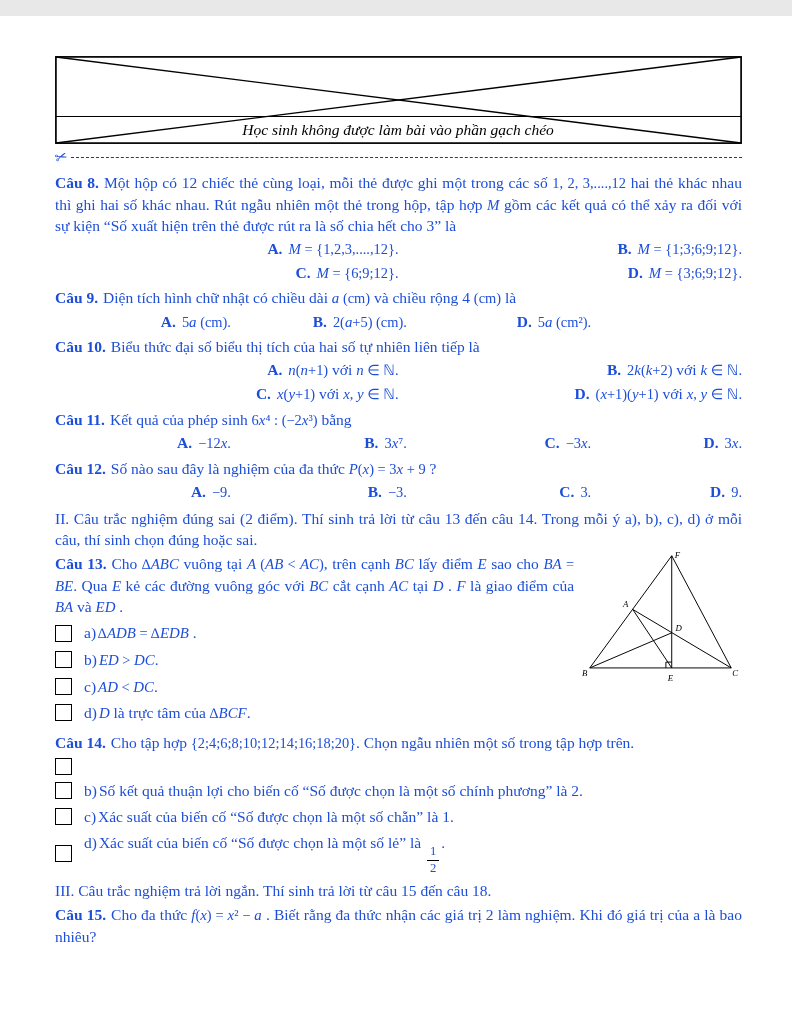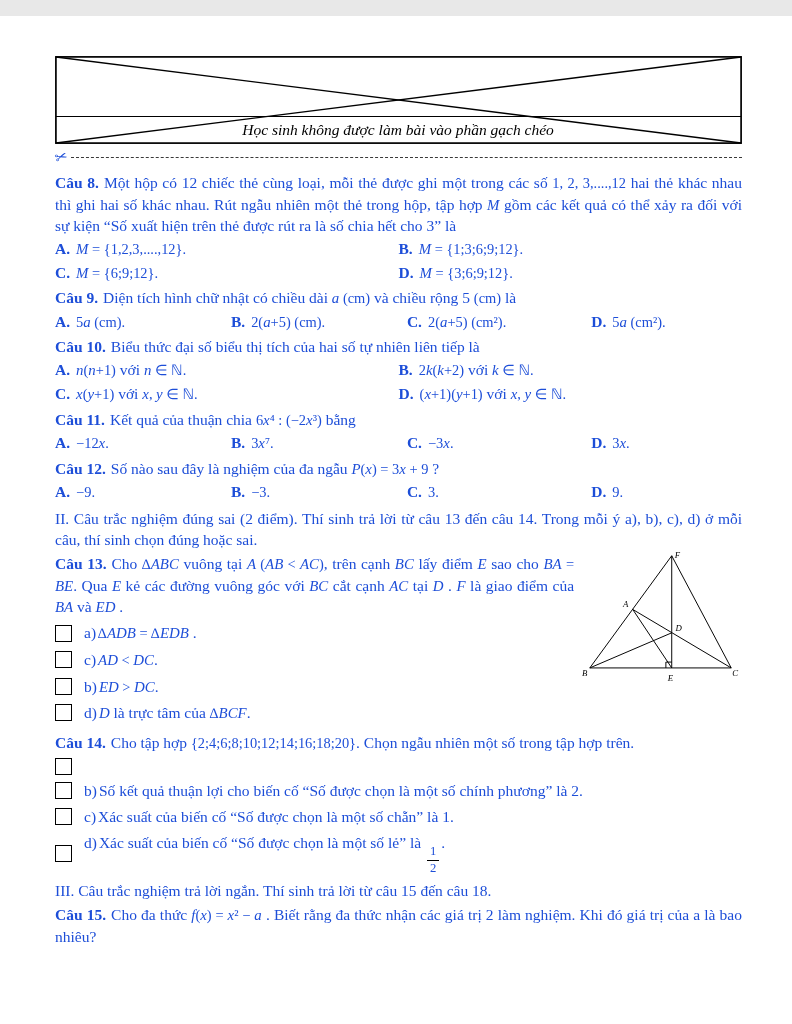--- a/index.html
+++ b/index.html
@@ -13,21 +13,21 @@
   .crossbox { display:block; }
   .cutline { display:flex; align-items:center; gap:3px; margin:6px 0 7px; }
   .scissors { display:inline-block; font-size:15px; transform:rotate(-18deg); line-height:1; }
   .dashes { flex:1; height:0; border-top:1.7px dashed #3a3a3a; }
   .qblock { margin-top:3px; }
   .qtext { text-align:justify; }
   .qlabel { margin-right:5px; font-weight:700;font-family:Liberation Serif, serif; }
   .opts { display:grid; margin:1px 0 2px; }
   .cols-2 { grid-template-columns:1fr 1fr; }
   .cols-4 { grid-template-columns:1.05fr 1.05fr 1.1fr 0.9fr; }
-  .opt { padding:1px 0; }
+  .opt { padding:1px 0;text-align:right; }
   .opt-label { font-weight:700; margin-right:6px; }
   .seg-m { font-style:italic; font-size:0.96em; }
   .seg-s { font-size:0.93em; }
   .seg-b { font-weight:400; }
   .sec { margin-top:4px; text-align:justify; }
   .tf-item { display:flex; align-items:center; gap:12px; margin:5px 0;text-align:right; }
   .checkbox { width:15px; height:15px; border:1.4px solid #000; background:#fff; flex:0 0 auto; }
   .tf-label { margin-right:2px; }
   .geo { float:right; width:158px; margin:-6px 2px 2px 8px; }
   .clear { clear:both; }
@@ -58,51 +58,50 @@
     <p class="qtext"><span class="qlabel">Câu 8.</span><span><span class="seg-t">Một hộp có 12 chiếc thẻ cùng loại, mỗi thẻ được ghi một trong các số </span><span class="seg-s">1, 2, 3,....,12</span><span class="seg-t"> hai thẻ khác nhau thì ghi hai số khác nhau. Rút ngẫu nhiên một thẻ trong hộp, tập hợp </span><span class="seg-m">M</span><span class="seg-t"> gồm các kết quả có thể xảy ra đối với sự kiện “Số xuất hiện trên thẻ được rút ra là số chia hết cho 3” là</span></span></p>
     <div class="opts cols-2">
       <div class="opt"><span class="opt-label">A.</span><span><span class="seg-m">M</span><span class="seg-s"> = {1,2,3,....,12}.</span></span></div>
       <div class="opt"><span class="opt-label">B.</span><span><span class="seg-m">M</span><span class="seg-s"> = {1;3;6;9;12}.</span></span></div>
       <div class="opt"><span class="opt-label">C.</span><span><span class="seg-m">M</span><span class="seg-s"> = {6;9;12}.</span></span></div>
       <div class="opt"><span class="opt-label">D.</span><span><span class="seg-m">M</span><span class="seg-s"> = {3;6;9;12}.</span></span></div>
     </div>
   </div>
 
   <div class="qblock">
-    <p class="qtext"><span class="qlabel">Câu 9.</span><span><span class="seg-t">Diện tích hình chữ nhật có chiều dài </span><span class="seg-m">a</span><span class="seg-s"> (cm)</span><span class="seg-t"> và chiều rộng 5 </span><span class="seg-s">(cm)</span><span class="seg-t"> là</span></span></p>
+    <p class="qtext"><span class="qlabel">Câu 9.</span><span><span class="seg-t">Diện tích hình chữ nhật có chiều dài </span><span class="seg-m">a</span><span class="seg-s"> (cm)</span><span class="seg-t"> và chiều rộng 4 </span><span class="seg-s">(cm)</span><span class="seg-t"> là</span></span></p>
     <div class="opts cols-4">
       <div class="opt"><span class="opt-label">A.</span><span><span class="seg-s">5</span><span class="seg-m">a</span><span class="seg-s"> (cm).</span></span></div>
       <div class="opt"><span class="opt-label">B.</span><span><span class="seg-s">2(</span><span class="seg-m">a</span><span class="seg-s">+5) (cm).</span></span></div>
-      <div class="opt"><span class="opt-label">C.</span><span><span class="seg-s">2(</span><span class="seg-m">a</span><span class="seg-s">+5) (cm²).</span></span></div>
       <div class="opt"><span class="opt-label">D.</span><span><span class="seg-s">5</span><span class="seg-m">a</span><span class="seg-s"> (cm²).</span></span></div>
     </div>
   </div>
 
   <div class="qblock">
     <p class="qtext"><span class="qlabel">Câu 10.</span><span><span class="seg-t">Biểu thức đại số biểu thị tích của hai số tự nhiên liên tiếp là</span></span></p>
     <div class="opts cols-2">
       <div class="opt"><span class="opt-label">A.</span><span><span class="seg-m">n</span><span class="seg-s">(</span><span class="seg-m">n</span><span class="seg-s">+1)</span><span class="seg-t"> với </span><span class="seg-m">n</span><span class="seg-s"> ∈ ℕ.</span></span></div>
       <div class="opt"><span class="opt-label">B.</span><span><span class="seg-s">2</span><span class="seg-m">k</span><span class="seg-s">(</span><span class="seg-m">k</span><span class="seg-s">+2)</span><span class="seg-t"> với </span><span class="seg-m">k</span><span class="seg-s"> ∈ ℕ.</span></span></div>
       <div class="opt"><span class="opt-label">C.</span><span><span class="seg-m">x</span><span class="seg-s">(</span><span class="seg-m">y</span><span class="seg-s">+1)</span><span class="seg-t"> với </span><span class="seg-m">x</span><span class="seg-s">, </span><span class="seg-m">y</span><span class="seg-s"> ∈ ℕ.</span></span></div>
       <div class="opt"><span class="opt-label">D.</span><span><span class="seg-s">(</span><span class="seg-m">x</span><span class="seg-s">+1)(</span><span class="seg-m">y</span><span class="seg-s">+1)</span><span class="seg-t"> với </span><span class="seg-m">x</span><span class="seg-s">, </span><span class="seg-m">y</span><span class="seg-s"> ∈ ℕ.</span></span></div>
     </div>
   </div>
 
   <div class="qblock">
-    <p class="qtext"><span class="qlabel">Câu 11.</span><span><span class="seg-t">Kết quả của thuận chia </span><span class="seg-s">6</span><span class="seg-m">x</span><span class="seg-s">⁴ : (−2</span><span class="seg-m">x</span><span class="seg-s">³)</span><span class="seg-t"> bằng</span></span></p>
+    <p class="qtext"><span class="qlabel">Câu 11.</span><span><span class="seg-t">Kết quả của phép sinh </span><span class="seg-s">6</span><span class="seg-m">x</span><span class="seg-s">⁴ : (−2</span><span class="seg-m">x</span><span class="seg-s">³)</span><span class="seg-t"> bằng</span></span></p>
     <div class="opts cols-4">
       <div class="opt"><span class="opt-label">A.</span><span><span class="seg-s">−12</span><span class="seg-m">x</span><span class="seg-s">.</span></span></div>
       <div class="opt"><span class="opt-label">B.</span><span><span class="seg-s">3</span><span class="seg-m">x</span><span class="seg-s">⁷.</span></span></div>
       <div class="opt"><span class="opt-label">C.</span><span><span class="seg-s">−3</span><span class="seg-m">x</span><span class="seg-s">.</span></span></div>
       <div class="opt"><span class="opt-label">D.</span><span><span class="seg-s">3</span><span class="seg-m">x</span><span class="seg-s">.</span></span></div>
     </div>
   </div>
 
   <div class="qblock">
-    <p class="qtext"><span class="qlabel">Câu 12.</span><span><span class="seg-t">Số nào sau đây là nghiệm của đa ngẫu </span><span class="seg-m">P</span><span class="seg-s">(</span><span class="seg-m">x</span><span class="seg-s">) = 3</span><span class="seg-m">x</span><span class="seg-s"> + 9</span><span class="seg-t"> ?</span></span></p>
+    <p class="qtext"><span class="qlabel">Câu 12.</span><span><span class="seg-t">Số nào sau đây là nghiệm của đa thức </span><span class="seg-m">P</span><span class="seg-s">(</span><span class="seg-m">x</span><span class="seg-s">) = 3</span><span class="seg-m">x</span><span class="seg-s"> + 9</span><span class="seg-t"> ?</span></span></p>
     <div class="opts cols-4">
       <div class="opt"><span class="opt-label">A.</span><span><span class="seg-s">−9.</span></span></div>
       <div class="opt"><span class="opt-label">B.</span><span><span class="seg-s">−3.</span></span></div>
       <div class="opt"><span class="opt-label">C.</span><span><span class="seg-s">3.</span></span></div>
       <div class="opt"><span class="opt-label">D.</span><span><span class="seg-s">9.</span></span></div>
     </div>
   </div>
 
   <p class="sec"><span class="seg-b">II. Câu trắc nghiệm đúng sai (2 điểm). </span><span class="seg-t">Thí sinh trả lời từ câu 13 đến câu 14. Trong mỗi ý </span><span class="seg-b">a), b), c), d)</span><span class="seg-t"> ở mỗi câu, thí sinh chọn đúng hoặc sai.</span></p>
 
@@ -127,25 +126,25 @@
         <text x="154" y="132">C</text>
       </g>
     </svg>
     <p class="qtext"><span class="qlabel">Câu 13.</span><span><span class="seg-t">Cho </span><span class="seg-s">∆</span><span class="seg-m">ABC</span><span class="seg-t"> vuông tại </span><span class="seg-m">A</span><span class="seg-s"> (</span><span class="seg-m">AB</span><span class="seg-s"> &lt; </span><span class="seg-m">AC</span><span class="seg-s">)</span><span class="seg-t">, trên cạnh </span><span class="seg-m">BC</span><span class="seg-t"> lấy điểm </span><span class="seg-m">E</span><span class="seg-t"> sao cho </span><span class="seg-m">BA</span><span class="seg-s"> = </span><span class="seg-m">BE</span><span class="seg-t">. Qua </span><span class="seg-m">E</span><span class="seg-t"> kẻ các đường vuông góc với </span><span class="seg-m">BC</span><span class="seg-t"> cắt cạnh </span><span class="seg-m">AC</span><span class="seg-t"> tại </span><span class="seg-m">D</span><span class="seg-t"> . </span><span class="seg-m">F</span><span class="seg-t"> là giao điểm của </span><span class="seg-m">BA</span><span class="seg-t"> và </span><span class="seg-m">ED</span><span class="seg-t"> .</span></span></p>
     <div class="tf-item">
       <span class="checkbox"></span>
       <span><span class="tf-label">a)</span><span><span class="seg-s">∆</span><span class="seg-m">ADB</span><span class="seg-s"> = ∆</span><span class="seg-m">EDB</span><span class="seg-t"> .</span></span></span>
     </div>
     <div class="tf-item">
       <span class="checkbox"></span>
-      <span><span class="tf-label">c)</span><span><span class="seg-m">AD</span><span class="seg-s"> &lt; </span><span class="seg-m">DC</span><span class="seg-t">.</span></span></span>
+      <span><span class="tf-label">b)</span><span><span class="seg-m">ED</span><span class="seg-s"> &gt; </span><span class="seg-m">DC</span><span class="seg-t">.</span></span></span>
     </div>
     <div class="tf-item">
       <span class="checkbox"></span>
-      <span><span class="tf-label">b)</span><span><span class="seg-m">ED</span><span class="seg-s"> &gt; </span><span class="seg-m">DC</span><span class="seg-t">.</span></span></span>
+      <span><span class="tf-label">c)</span><span><span class="seg-m">AD</span><span class="seg-s"> &lt; </span><span class="seg-m">DC</span><span class="seg-t">.</span></span></span>
     </div>
     <div class="tf-item">
       <span class="checkbox"></span>
       <span><span class="tf-label">d)</span><span><span class="seg-m">D</span><span class="seg-t"> là trực tâm của </span><span class="seg-s">∆</span><span class="seg-m">BCF</span><span class="seg-t">.</span></span></span>
     </div>
     <div class="clear"></div>
   </div>
 
   <div class="qblock">
     <p class="qtext"><span class="qlabel">Câu 14.</span><span><span class="seg-t">Cho tập hợp </span><span class="seg-s">{2;4;6;8;10;12;14;16;18;20}</span><span class="seg-t">. Chọn ngẫu nhiên một số trong tập hợp trên.</span></span></p>

